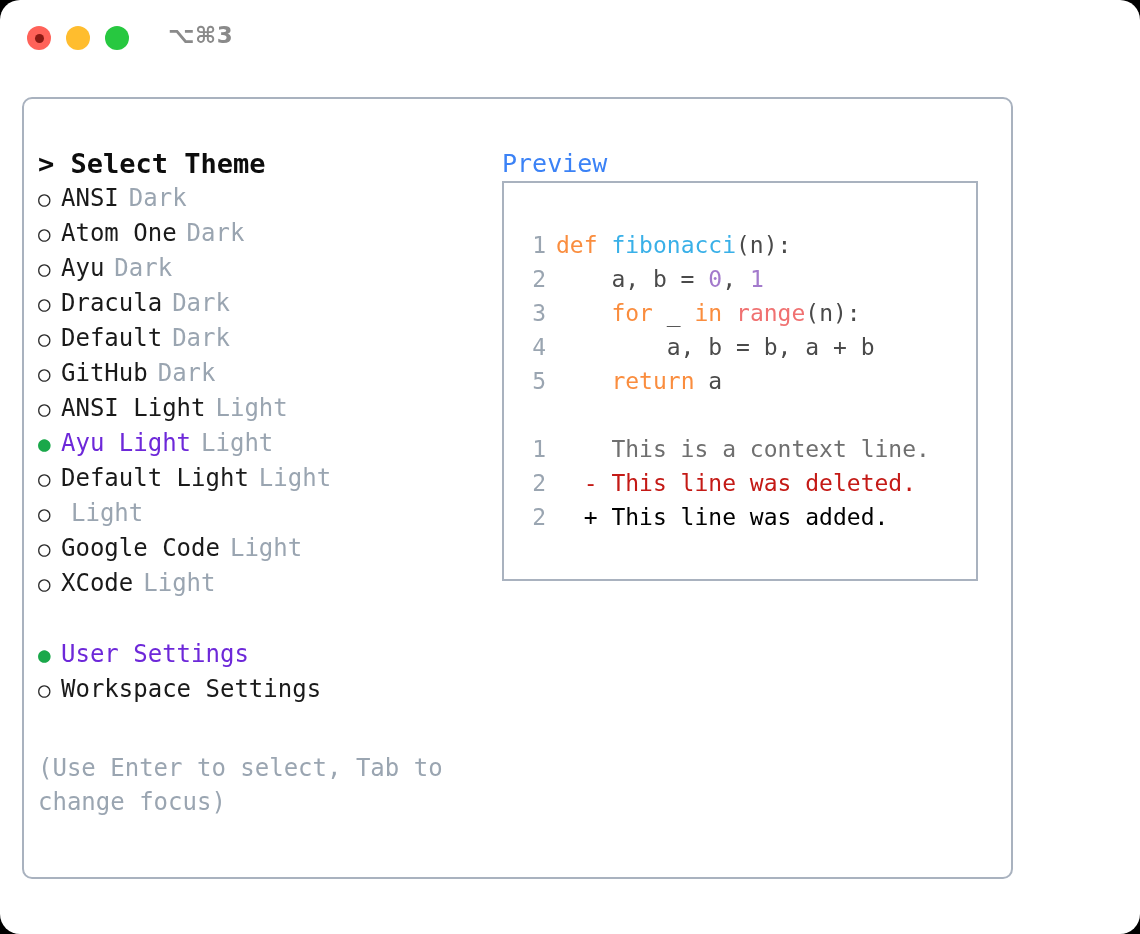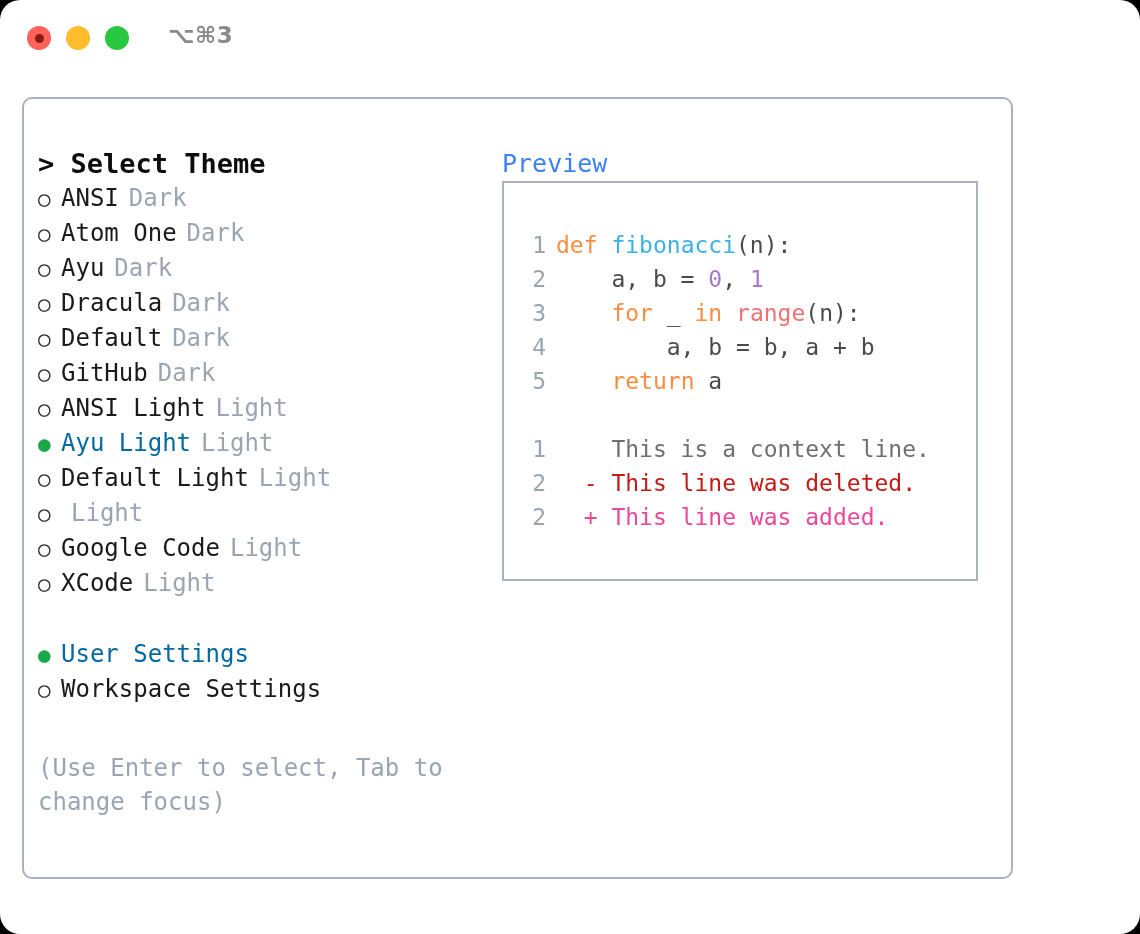--- a/index.html
+++ b/index.html
@@ -116,21 +116,21 @@
     color: #1a1a1a;
   }
   .marker {
     width: 23px;
     display: inline-block;
     flex: none;
     color: #2b2b2b;
     font-size: 21px;
   }
   .opt.selected .marker { color: #1aa84a; }
-  .opt.selected .opt-label { color: #0369a1; }
+  .opt.selected .opt-label { color: #6d28d9; }
   .opt-label { color: #1a1a1a; }
   .opt-kind {
     color: #9aa5b1;
     padding-left: 10px;
   }
 
   .apply-block { margin-top: 36px; }
   .apply-title {
     font-size: 24px;
     line-height: 34px;
@@ -184,21 +184,21 @@
     color: #9aa5b1;
     margin-right: 10px;
   }
   .tok-kw   { color: #fa8d3e; }
   .tok-fn   { color: #39b0e8; }
   .tok-num  { color: #a37acc; }
   .tok-call { color: #f07171; }
   .tok-txt  { color: #4a4a4a; }
   .diff-ctx { color: #6f6f6f; }
   .diff-del { color: #c41a16; }
-  .diff-add { color: #ec4899; }
+  .diff-add { color: #000000; }
   .spacer-line { display: block; height: 34px; }
 </style>
 </head>
 <body>
 
 <div class="window">
 
   <div class="titlebar">
     <div class="lights">
       <span class="light light-red"></span>

